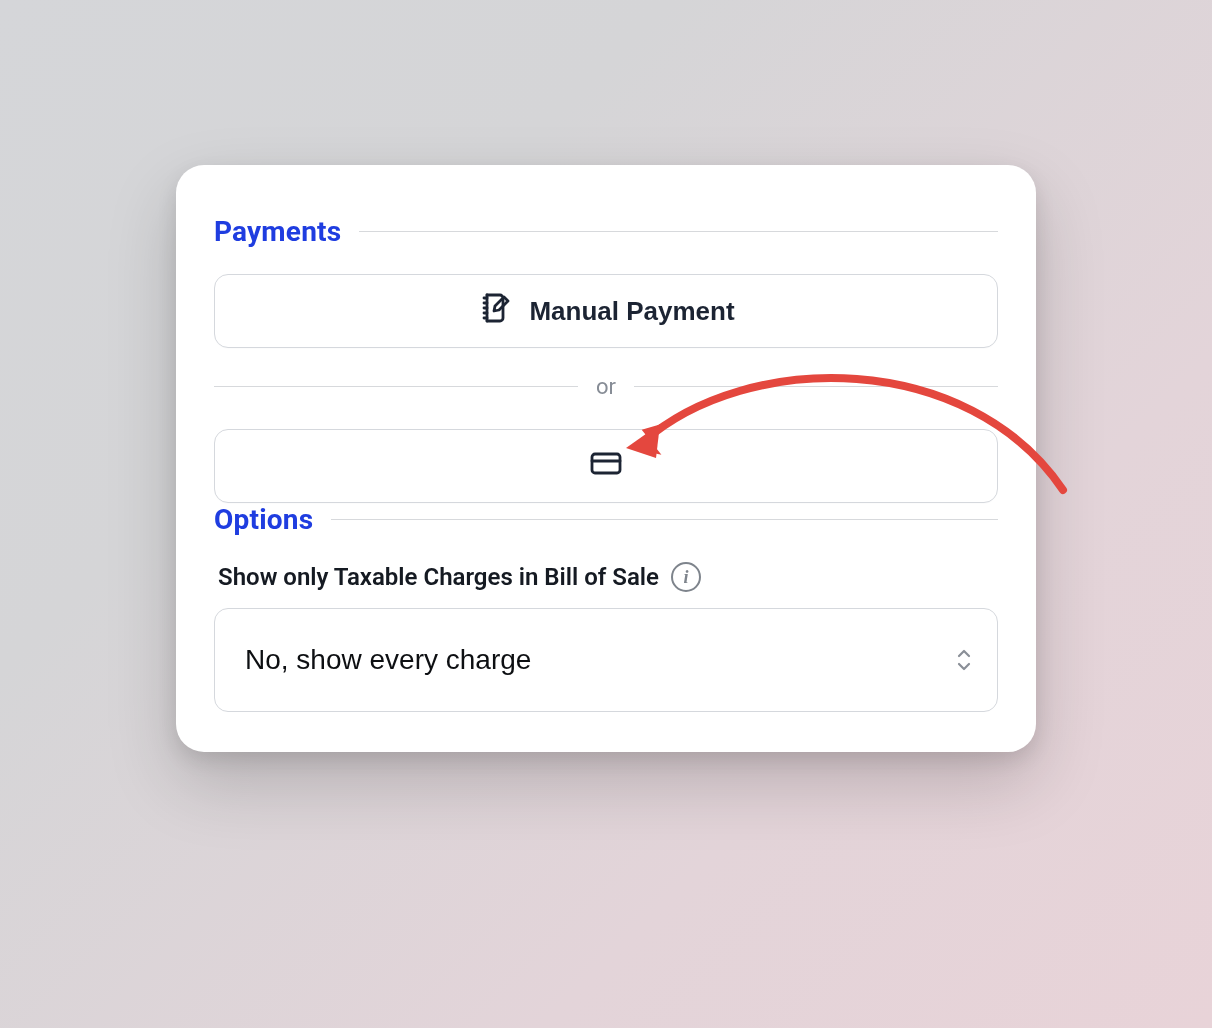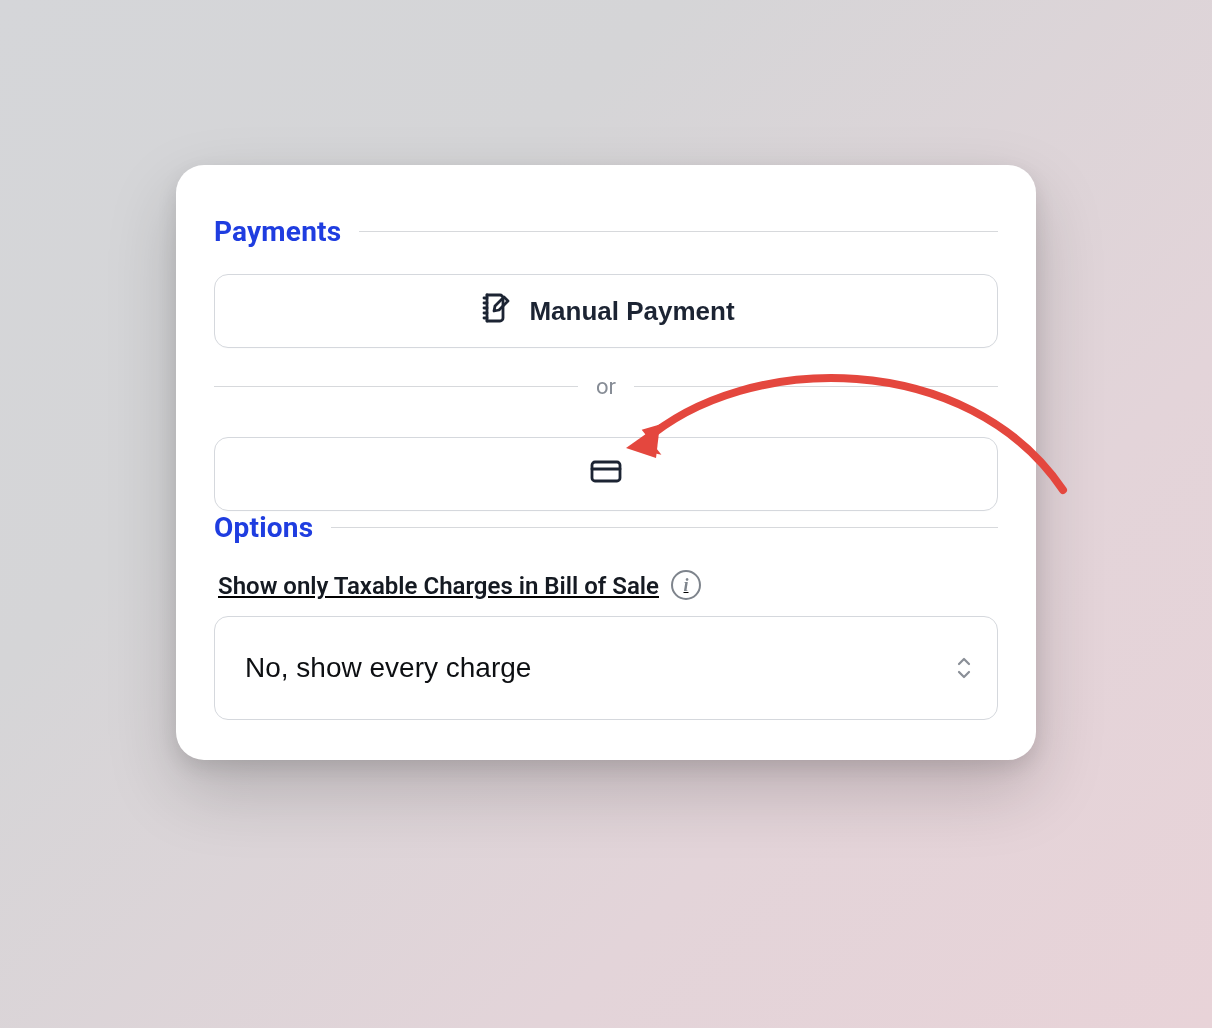--- a/index.html
+++ b/index.html
@@ -64,39 +64,38 @@
     .big-button svg {
       width: 36px;
       height: 36px;
       stroke: #1c2433;
       fill: none;
     }
     .or-divider {
       display: flex;
       align-items: center;
       gap: 18px;
-      margin: 26px 0 38px 0;
+      margin: 26px 0 30px 0;
     }
     .or-divider .rule {
       flex: 1;
       height: 1px;
       background: #d7d9dc;
     }
     .or-text {
       font-size: 22px;
       color: #878d96;
     }
     .options-block {
     }
     .field-label-row {
       display: flex;
-      align-items: flex-end;
+      align-items: center;
       gap: 12px;
       margin: 22px 0 16px 4px;
-      text-decoration: underline;
     }
     .field-label {
       font-size: 24px;
       font-weight: 600;
       color: #151a22;
     }
     .info-circle {
       width: 30px;
       height: 30px;
       border: 2px solid #7e848c;

